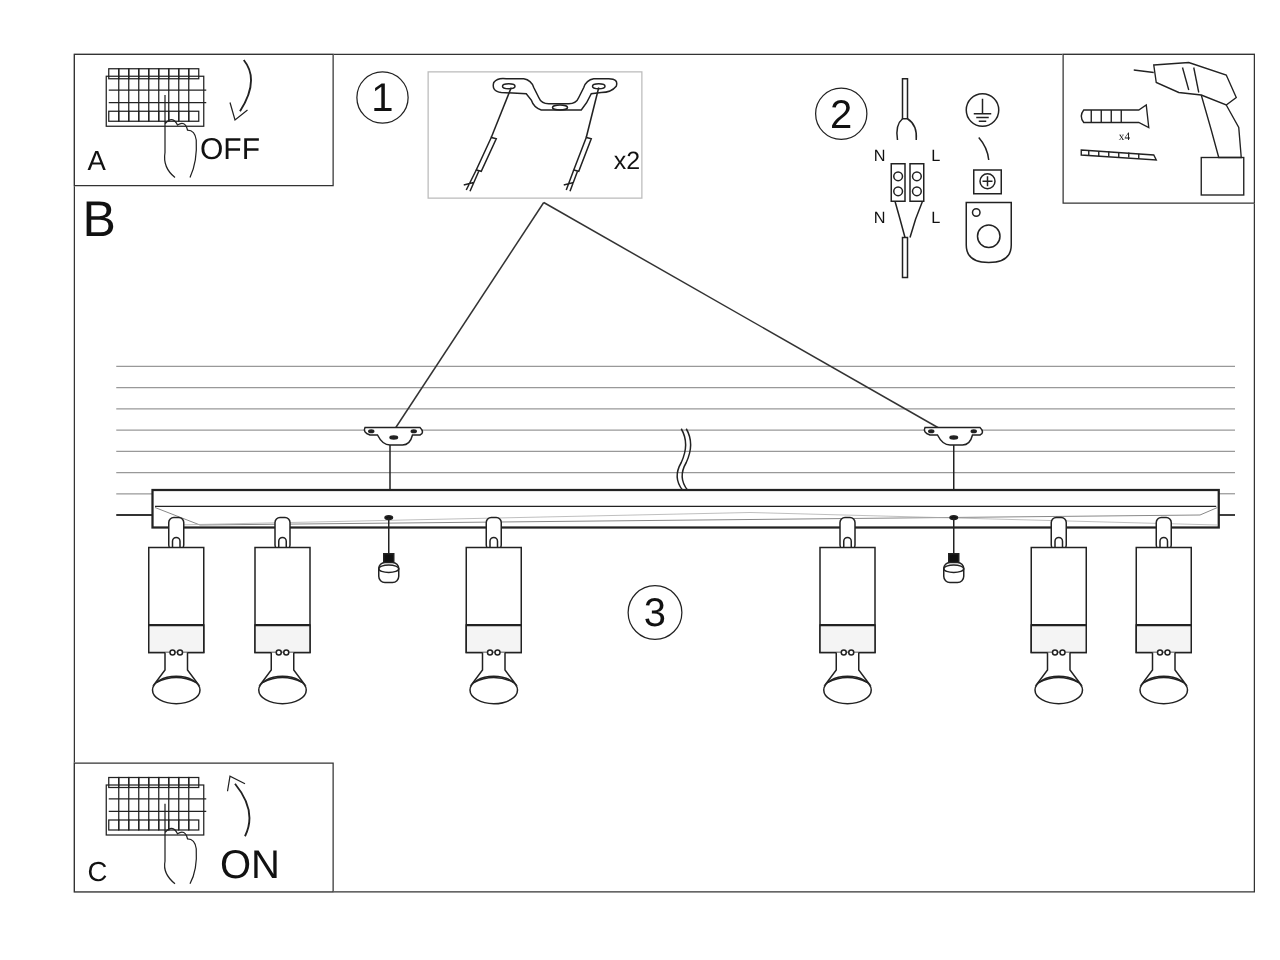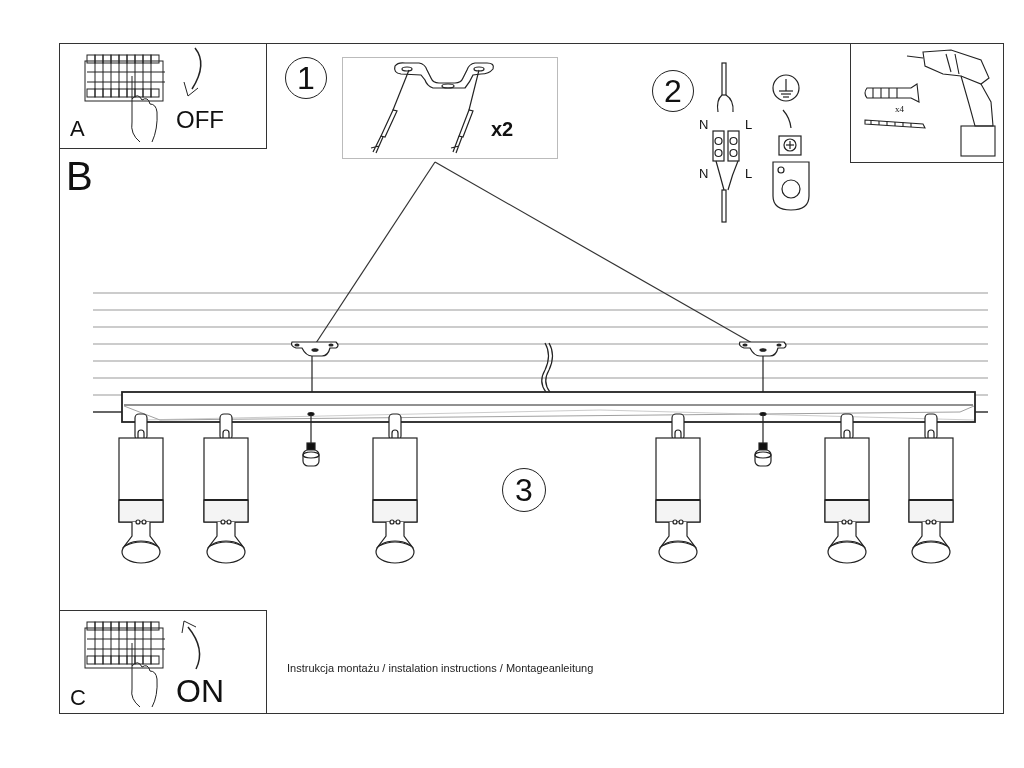--- a/index.html
+++ b/index.html
@@ -53,29 +53,29 @@
           <line x1="75" y1="19" x2="75" y2="45"></line>
         <line x1="83" y1="19" x2="83" y2="45"></line>
           <line x1="91" y1="19" x2="91" y2="45"></line>
       </g>
       <path d="M72 32 L72 78 Q70 90 80 98 M72 55 Q78 48 82 56 Q88 52 90 60 Q96 60 97 68 Q98 85 92 98"></path>
       <path d="M135 4 Q148 20 132 45" stroke-width="1.5"></path>
       <path d="M124 38 L128 52 L138 44"></path>
     </g>
   </svg>
   <span class="lbl" style="left:10px; top:72px; font-size:22px;">A</span>
-  <span class="lbl" style="left:116px; top:62px; font-size:24px;">OFF</span>
+  <span class="lbl" style="left:100px; top:62px; font-size:24px;">OFF</span>
 </div>
 
 <span class="lbl" style="left:66px; top:154px; font-size:40px;">B</span>
 
 <div class="circ" style="left:285px; top:57px; width:42px; height:42px; font-size:32px;">
     <span>1</span>
   </div>
-<div class="box" style="left:342px; top:57px; width:216px; height:102px; border-color:#bbb; border-width:1px;font-weight:bold;">
+<div class="box" style="left:342px; top:57px; width:172px; height:102px; border-color:#bbb; border-width:1px;">
   <svg width="190" height="102" viewBox="0 0 190 102">
     <g fill="none" stroke="#222" stroke-width="1.2">
       <path d="M52 8 Q55 4 62 5 L76 5 Q82 6 84 12 L88 20 Q90 25 96 25 L112 25 Q118 25 120 20 L124 12 Q126 6 132 5 L144 5 Q152 5 150 11 Q146 16 138 16 L130 17 Q127 24 122 30 L90 30 Q84 28 82 22 L78 17 L58 16 Q50 15 52 8 Z"></path>
       <ellipse cx="64" cy="11" rx="5" ry="2"></ellipse>
       <ellipse cx="136" cy="11" rx="5" ry="2"></ellipse>
       <ellipse cx="105" cy="28" rx="6" ry="2"></ellipse>
       <line x1="66" y1="12" x2="50" y2="52"></line>
       <path d="M50 52 L38 78 L42 79 L54 53 Z"></path>
       <path d="M38 78 L30 94 M40 79 L33 95 M28 90 L36 88"></path>
       <line x1="136" y1="12" x2="126" y2="52"></line>
@@ -328,14 +328,13 @@
       <path d="M72 32 L72 78 Q70 88 80 96 M72 55 Q78 48 82 56 Q88 52 90 60 Q96 60 97 68 Q98 85 92 96"></path>
       <path d="M136 58 Q146 38 128 16" stroke-width="1.5"></path>
       <path d="M122 22 L124 10 L136 16"></path>
     </g>
   </svg>
   <span class="lbl" style="left:10px; top:74px; font-size:22px;">C</span>
   <span class="lbl" style="left:116px; top:62px; font-size:32px;">ON</span>
 </div>
 
 <div class="caption">
-  <div>Instrukcja montażu / instalation instructions / Montageanleitung</div>
 </div>
 
 </body></html>

